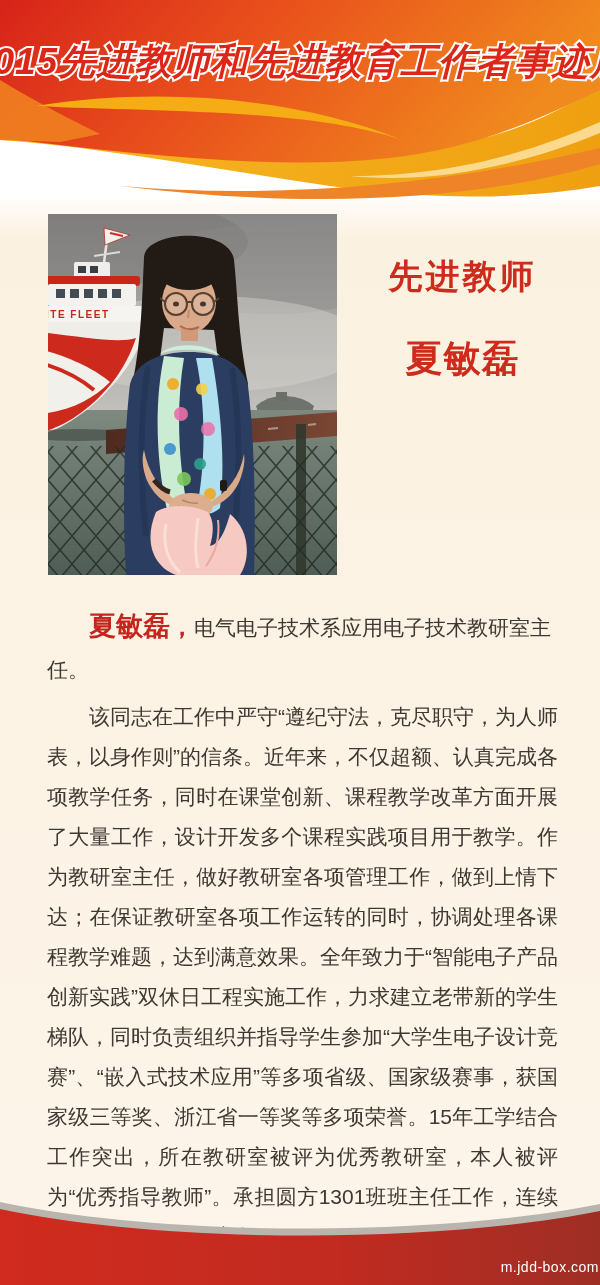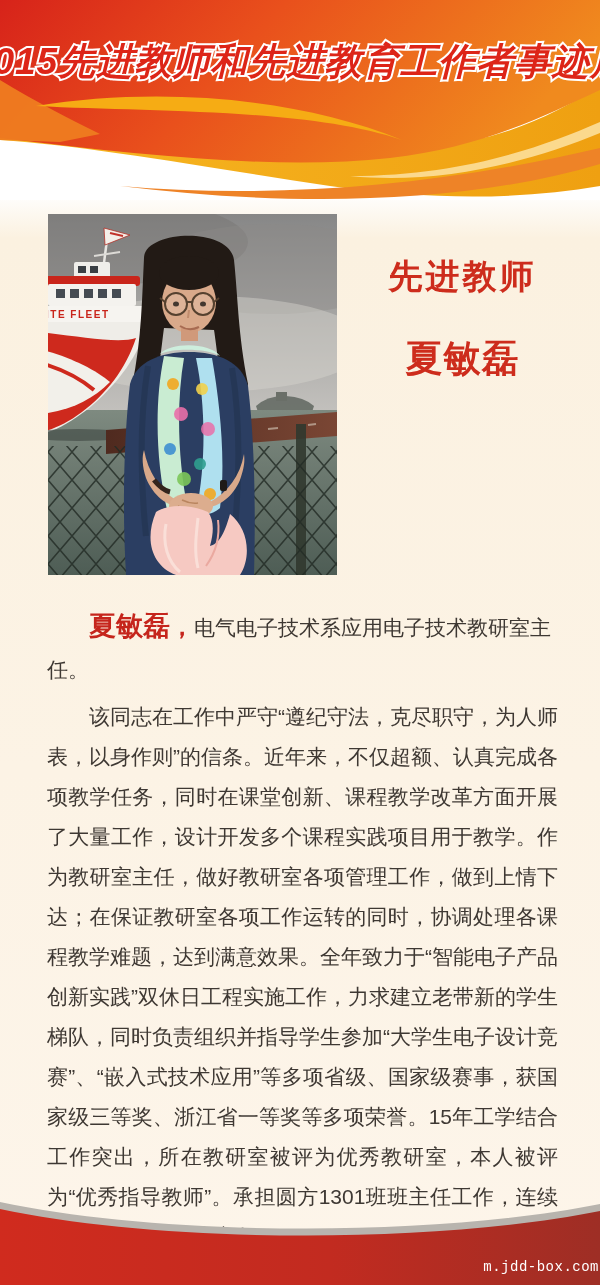--- a/index.html
+++ b/index.html
@@ -20,21 +20,21 @@
     font-size:34px;font-weight:bold;color:#cd2c1c;letter-spacing:3px;}
   .person-name{position:absolute;left:350px;top:334px;width:225px;text-align:center;
     font-size:37px;font-weight:bold;color:#cd2c1c;letter-spacing:1px;}
   .article{position:absolute;left:47px;top:597px;width:511px;color:#3e3833;}
   .lead{margin:8px 0 6px 0;font-size:21px;line-height:42px;text-indent:42px;}
   .lead-name{color:#c5251c;font-weight:bold;font-size:27px;}
   .lead-comma{color:#c5251c;font-weight:bold;font-size:24px;}
   .body-text{margin:0;font-size:21px;line-height:40px;text-align:justify;text-indent:42px;}
   .footer-art{position:absolute;left:0;top:1190px;width:600px;height:95px;display:block;}
   .watermark{position:absolute;right:1px;top:1259px;color:#ffffff;
-    font-family:Liberation Mono, monospace;font-size:14px;letter-spacing:0.5px;}
+    font-family:Liberation Sans, sans-serif;font-size:14px;letter-spacing:0.5px;}
 </style>
 </head>
 <body>
 
 <div class="poster">
 
   <svg class="header-art" viewBox="0 0 600 200" preserveAspectRatio="none">
     <defs>
       <linearGradient id="hgrad" x1="0" y1="0" x2="1" y2="0.25">
         <stop offset="0" stop-color="#d7231a"></stop>

